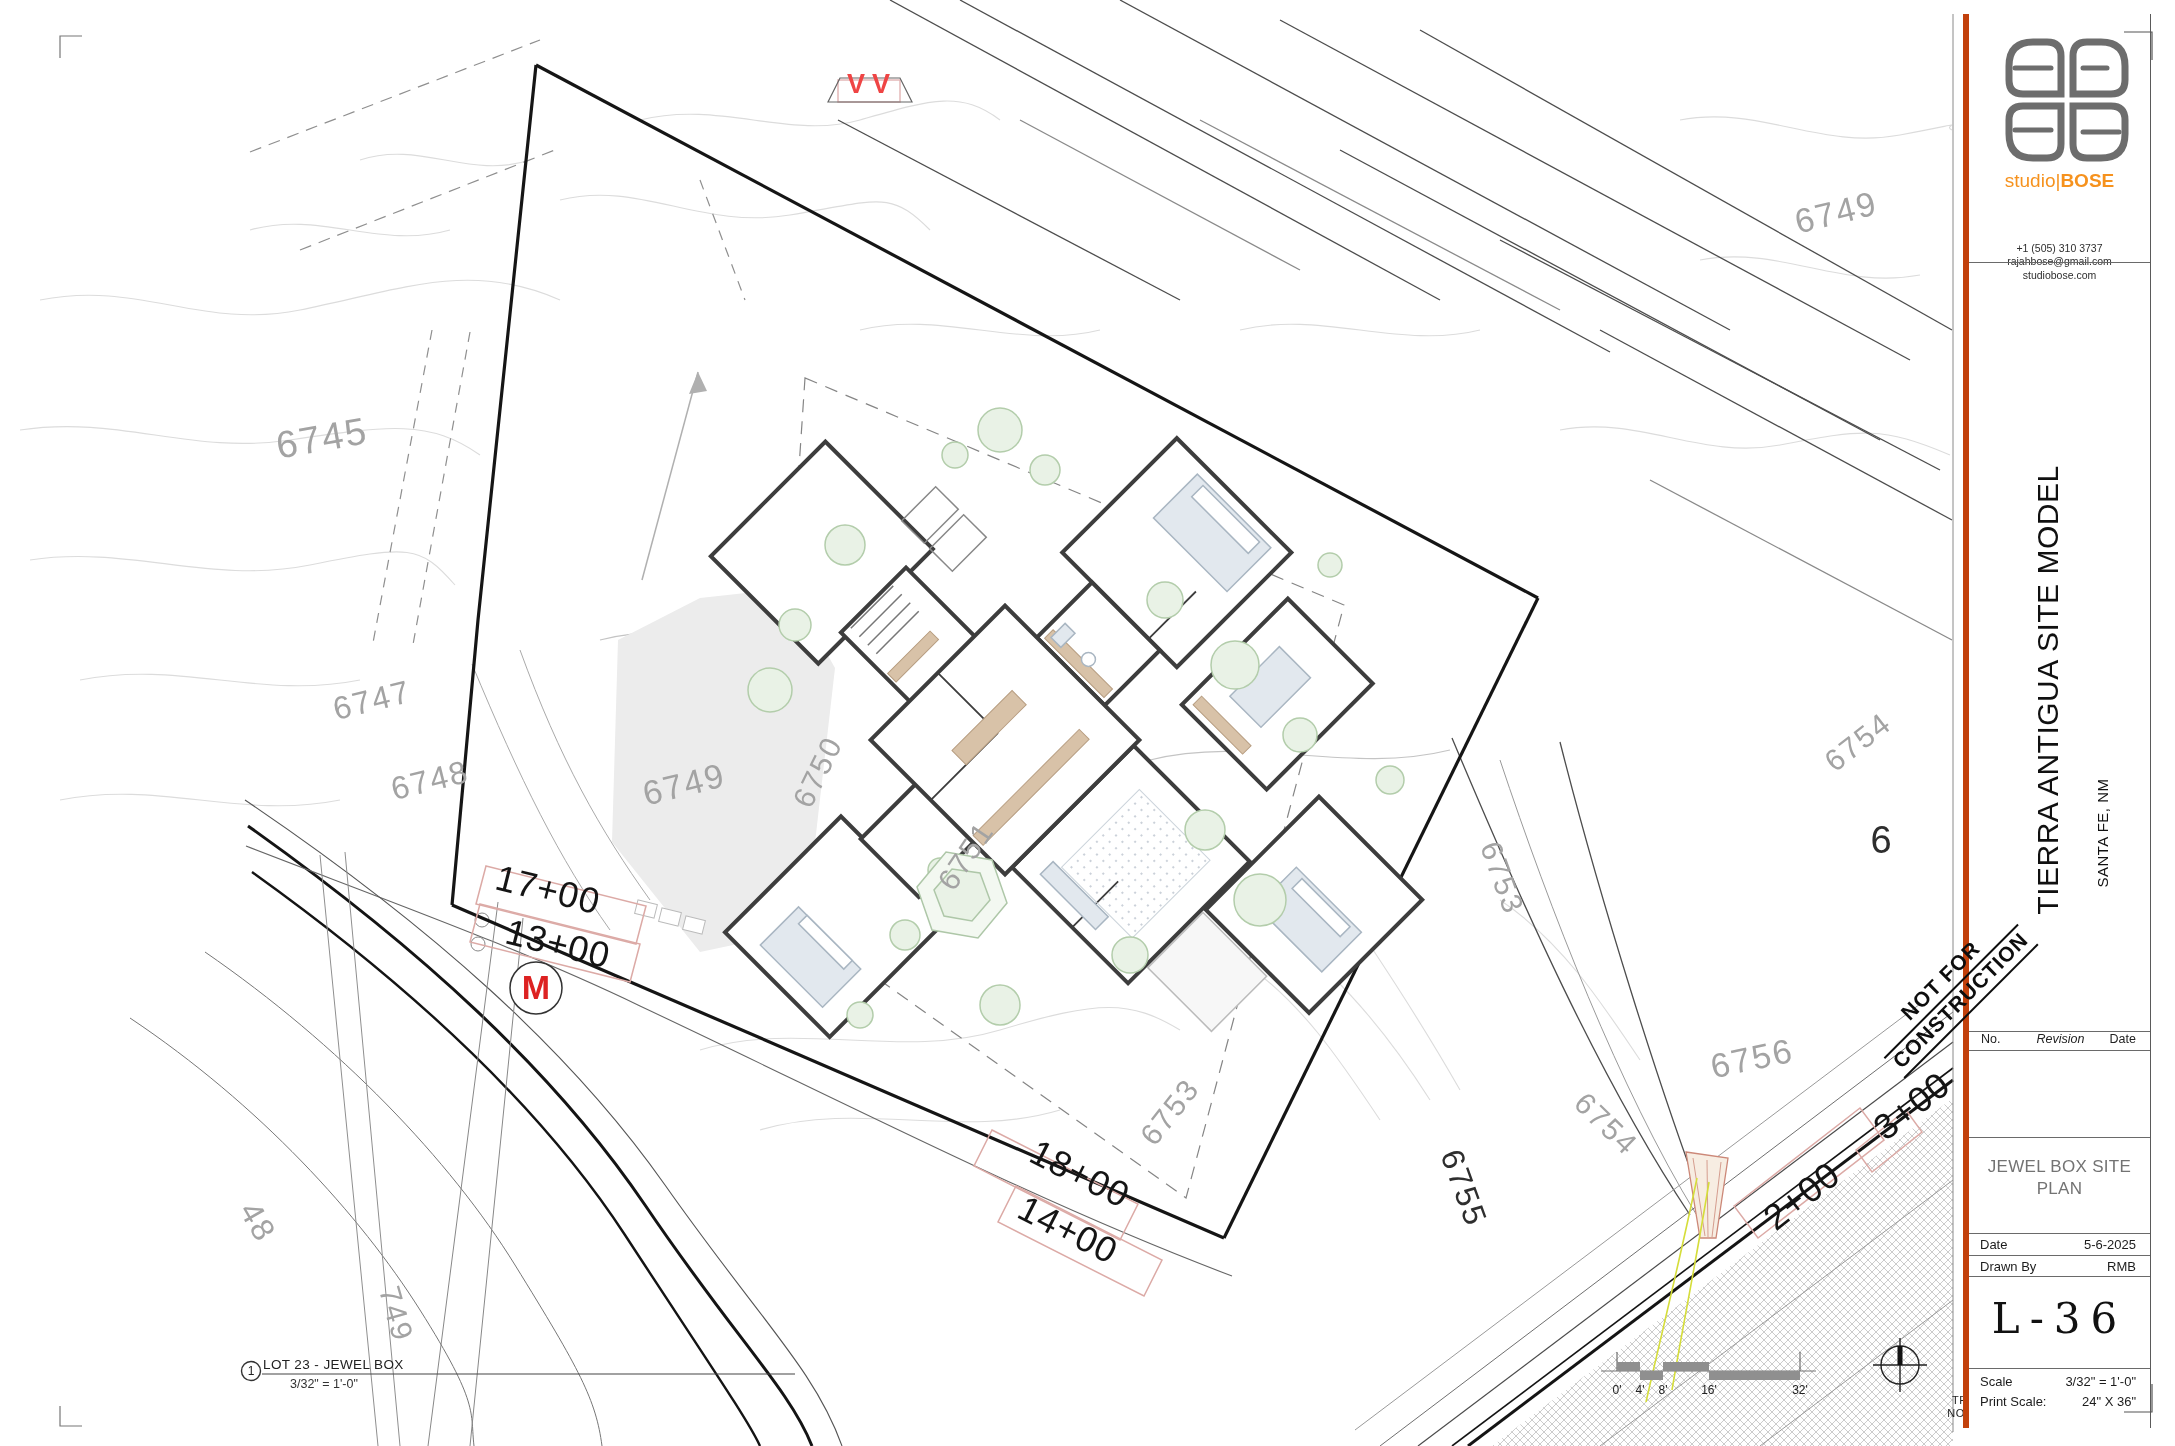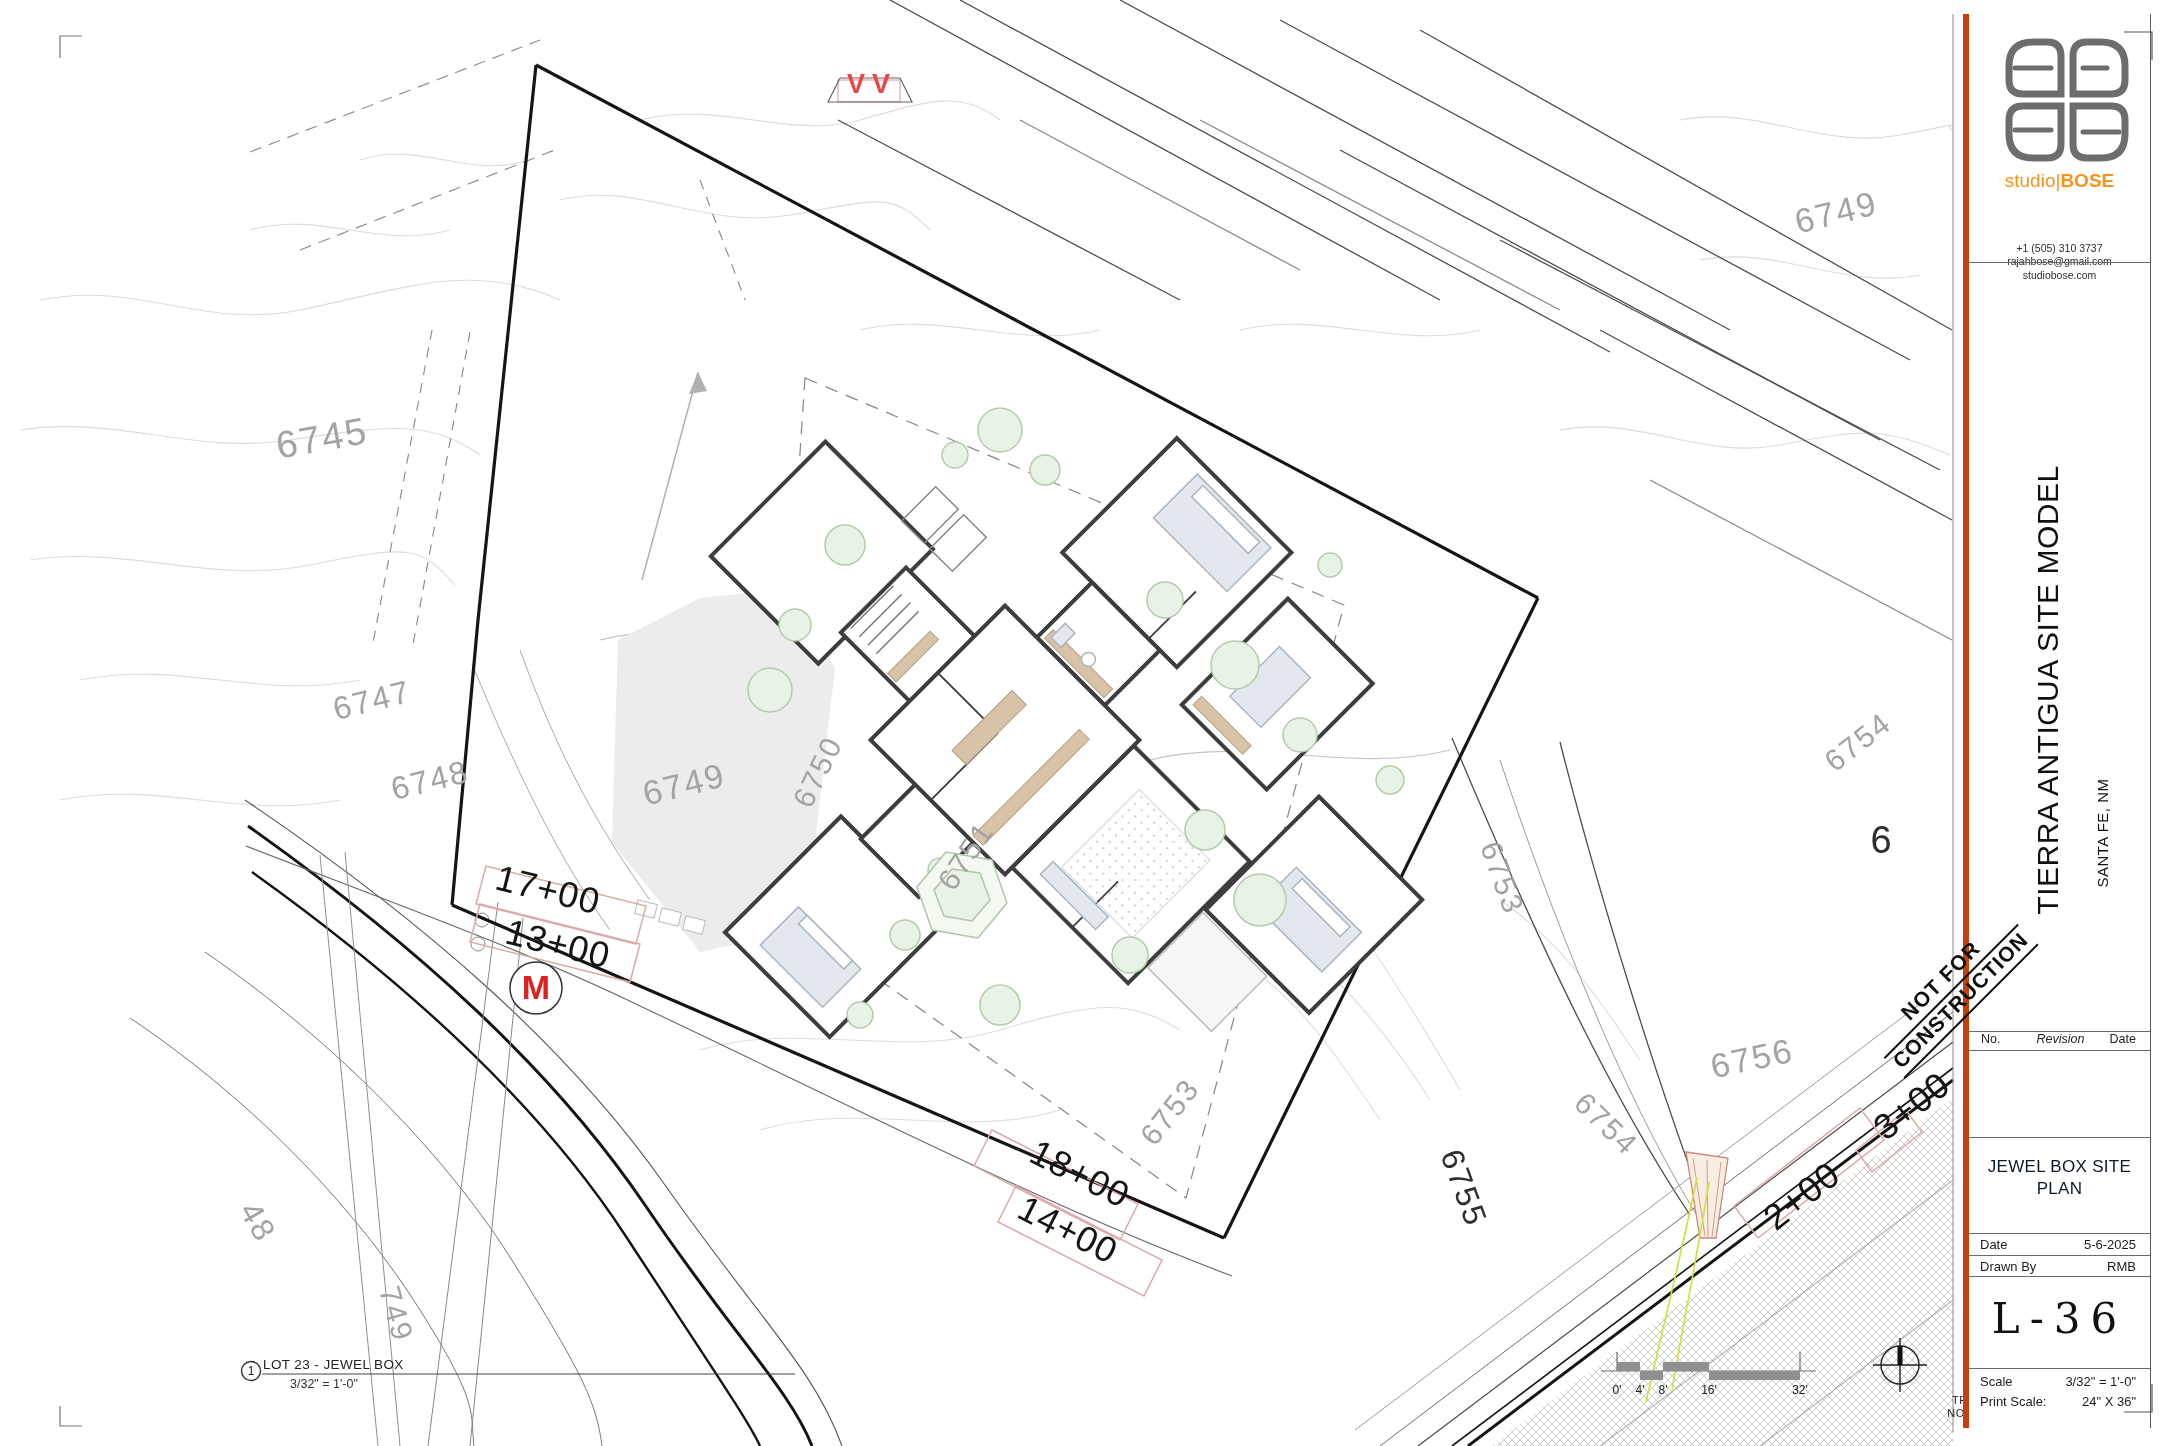--- a/index.html
+++ b/index.html
@@ -44,21 +44,21 @@
   .project-loc{font-size:15px;letter-spacing:.5px;color:#101010;}
   .stamp{position:absolute;left:1952px;top:992px;transform:translate(-50%,-50%) rotate(-45deg);
     text-align:center;font-size:21px;font-weight:600;letter-spacing:1px;color:#0d0d0d;z-index:5;background:transparent;}
   .stamp span{display:block;border-bottom:2px solid #0d0d0d;padding:0 4px 2px;}
   .rev-row{position:absolute;left:0;top:1018px;width:100%;display:flex;
     font-size:12.5px;color:#222;padding:0 14px 0 12px;height:16px;}
   .rev-row .no{width:44px;text-align:left;}
   .rev-row .rev{flex:1;text-align:center;font-style:italic;}
   .rev-row .dt{width:40px;text-align:right;}
   .sheet-name{position:absolute;left:0;top:1142px;width:100%;text-align:center;
-    font-size:17px;line-height:1.3;color:#0f172a;letter-spacing:.3px;}
+    font-size:17px;line-height:1.3;color:#737373;letter-spacing:.3px;}
   .tb-kv{position:absolute;left:0;width:100%;height:18px;display:flex;justify-content:space-between;
     align-items:center;padding:0 14px 0 11px;font-size:13px;color:#1c1c1c;}
   .sheet-number{position:absolute;left:0;top:1280px;width:100%;text-align:center;
     font-family:"DejaVu Serif","Liberation Serif",serif;font-size:42px;letter-spacing:10px;color:#111;}
 </style>
 </head>
 <body>
 
 <div id="sheet">
 

